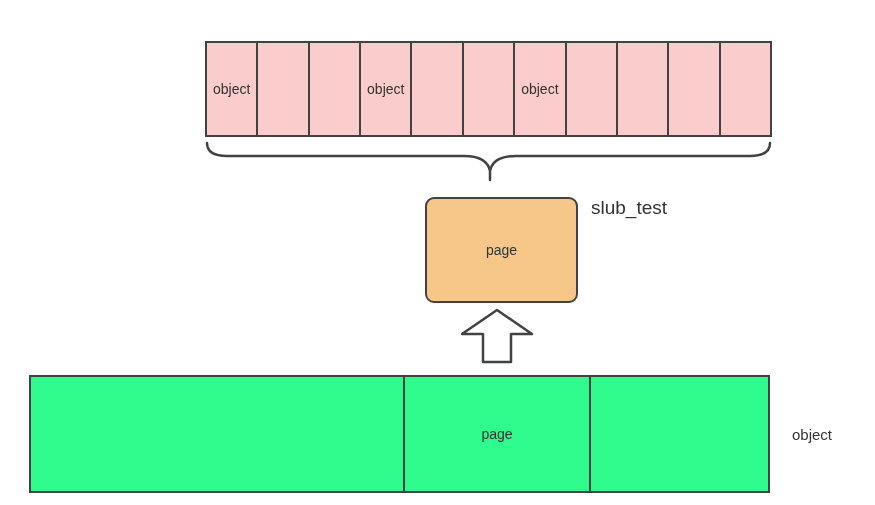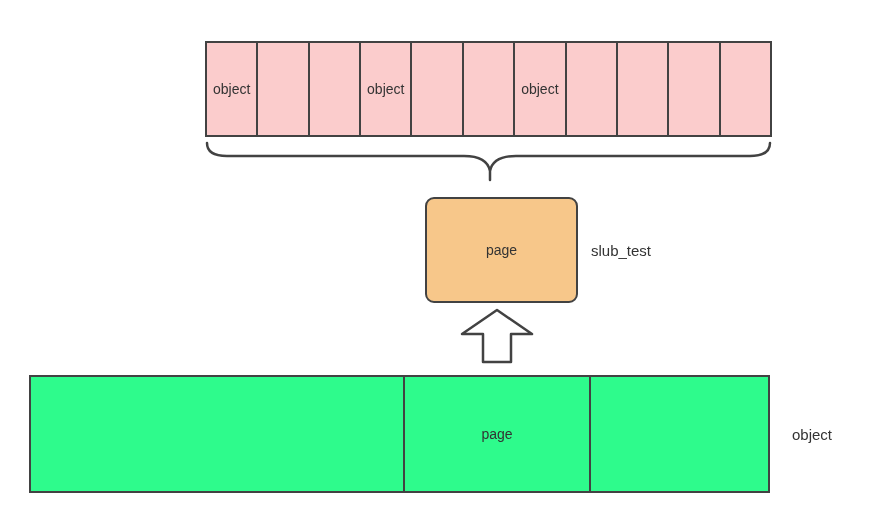--- a/index.html
+++ b/index.html
@@ -45,22 +45,22 @@
   .page-box {
     left: 425px; top: 197px; width: 153px; height: 106px;
     background: var(--page-fill, #F7C78A);
     border: 2px solid var(--stroke, #424242);
     border-radius: 9px;
     display: flex; align-items: center; justify-content: center;
     font-size: 14px;
   }
   .slub-label {
     left: 591px; top: 197px; height: 106px; width: 120px;
-    display: flex; align-items: center;
-    font-size: 15px;
+    display: flex; 
+    font-size: 19px;
   }
 
   
   .arrow-svg { left: 460px; top: 307px; width: 74px; height: 58px; }
   .arrow-shape {
     fill: var(--arrow-fill, #ffffff);
     stroke: var(--stroke, #424242);
     stroke-width: 2.5;
     stroke-linejoin: round;
   }

